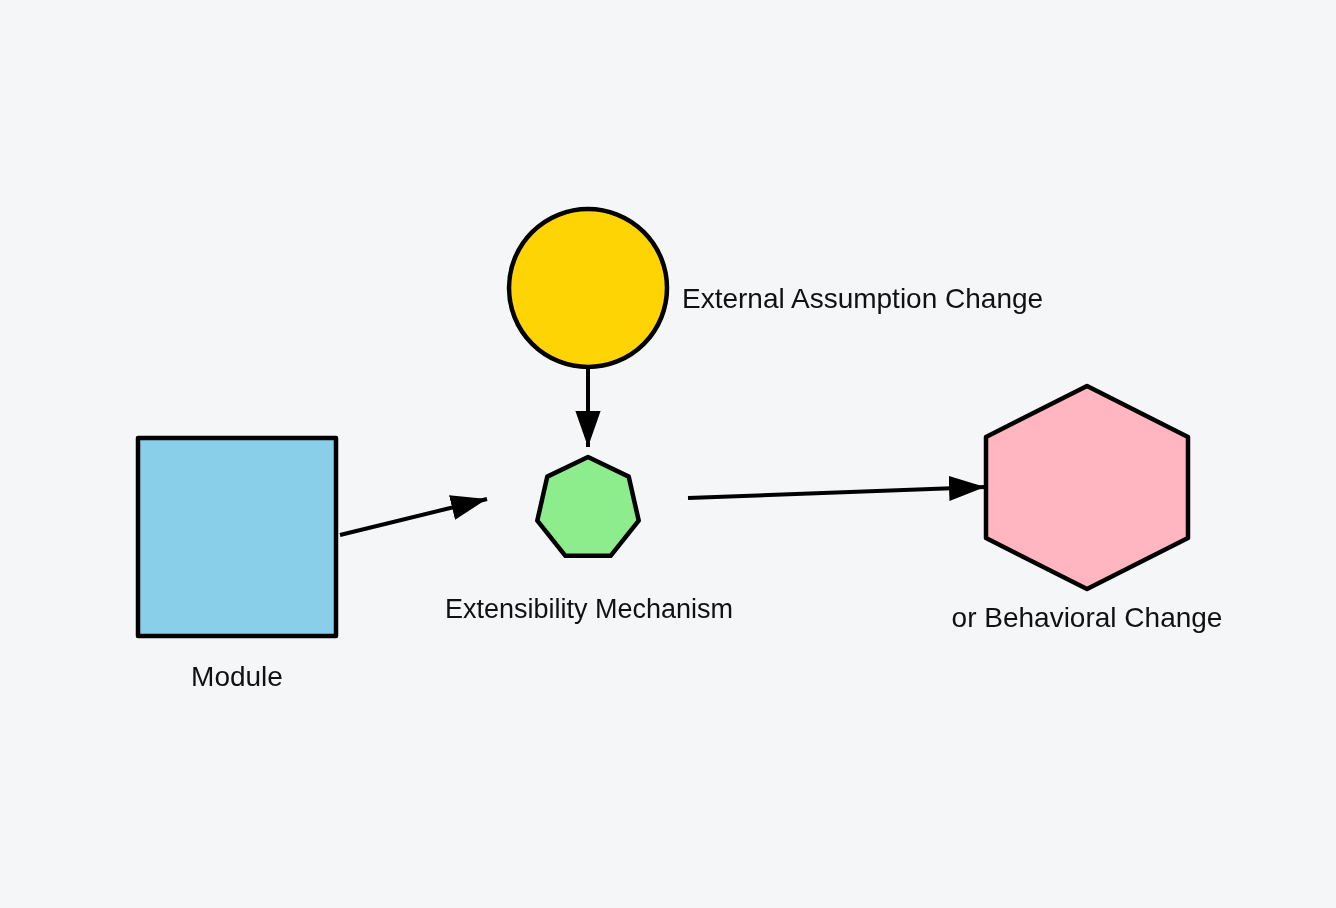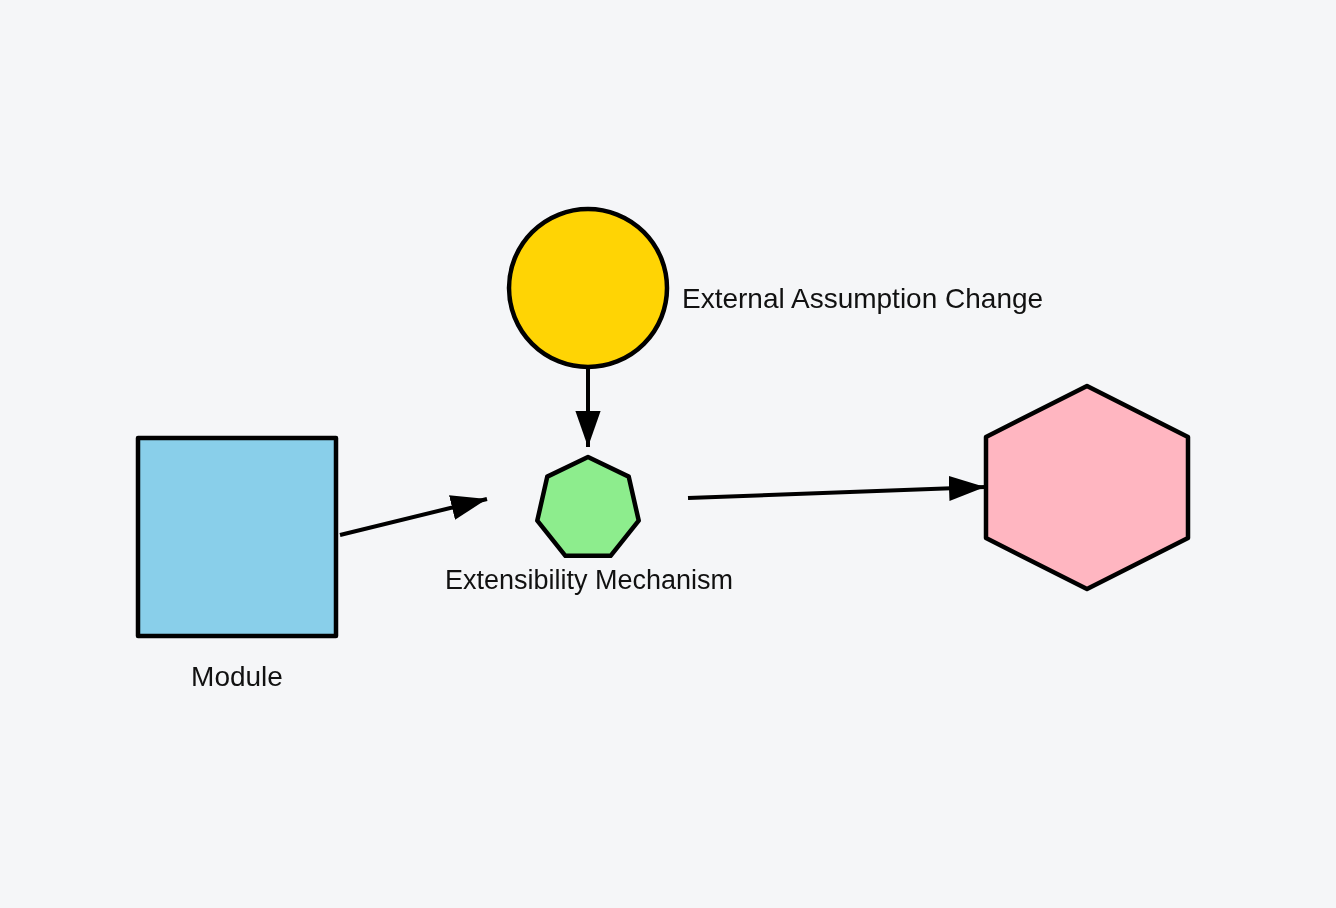--- a/index.html
+++ b/index.html
@@ -35,21 +35,21 @@
     top: 660px;
     width: 202px;
     text-align: center;
   }
   .label-eac {
     left: 682px;
     top: 282px;
   }
   .label-em {
     left: 437px;
-    top: 563px;
+    top: 592px;
     width: 304px;
     text-align: center;
     font-size: 27px;
   }
   .label-nf {
     left: 927px;
     top: 598px;
     width: 320px;
     text-align: center;
     line-height: 40px;
@@ -83,15 +83,16 @@
     <line x1="688" y1="498" x2="985" y2="487" stroke="#000000" stroke-width="4" marker-end="url(#arrowhead)"></line>
   </svg>
 
   <div class="node-label label-eac">External Assumption Change</div>
 
   <div class="node-label label-module">Module</div>
 
   <div class="node-label label-em">Extensibility Mechanism</div>
 
   <div class="node-label label-nf">
+    <div>or Behavioral Change</div>
   </div>
 
 </div>
 
 </body></html>

